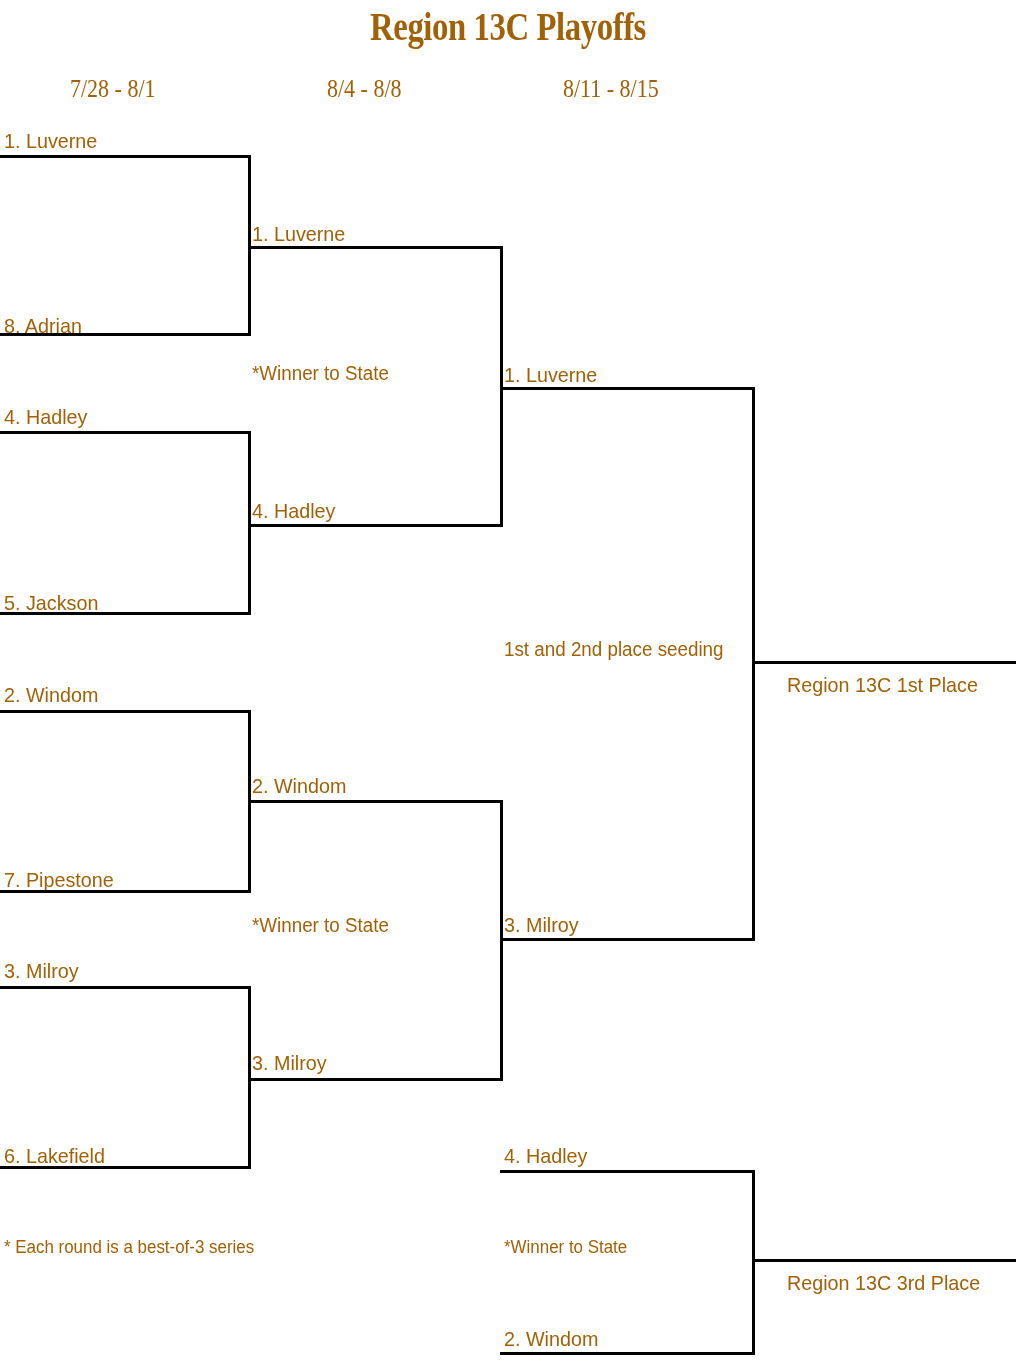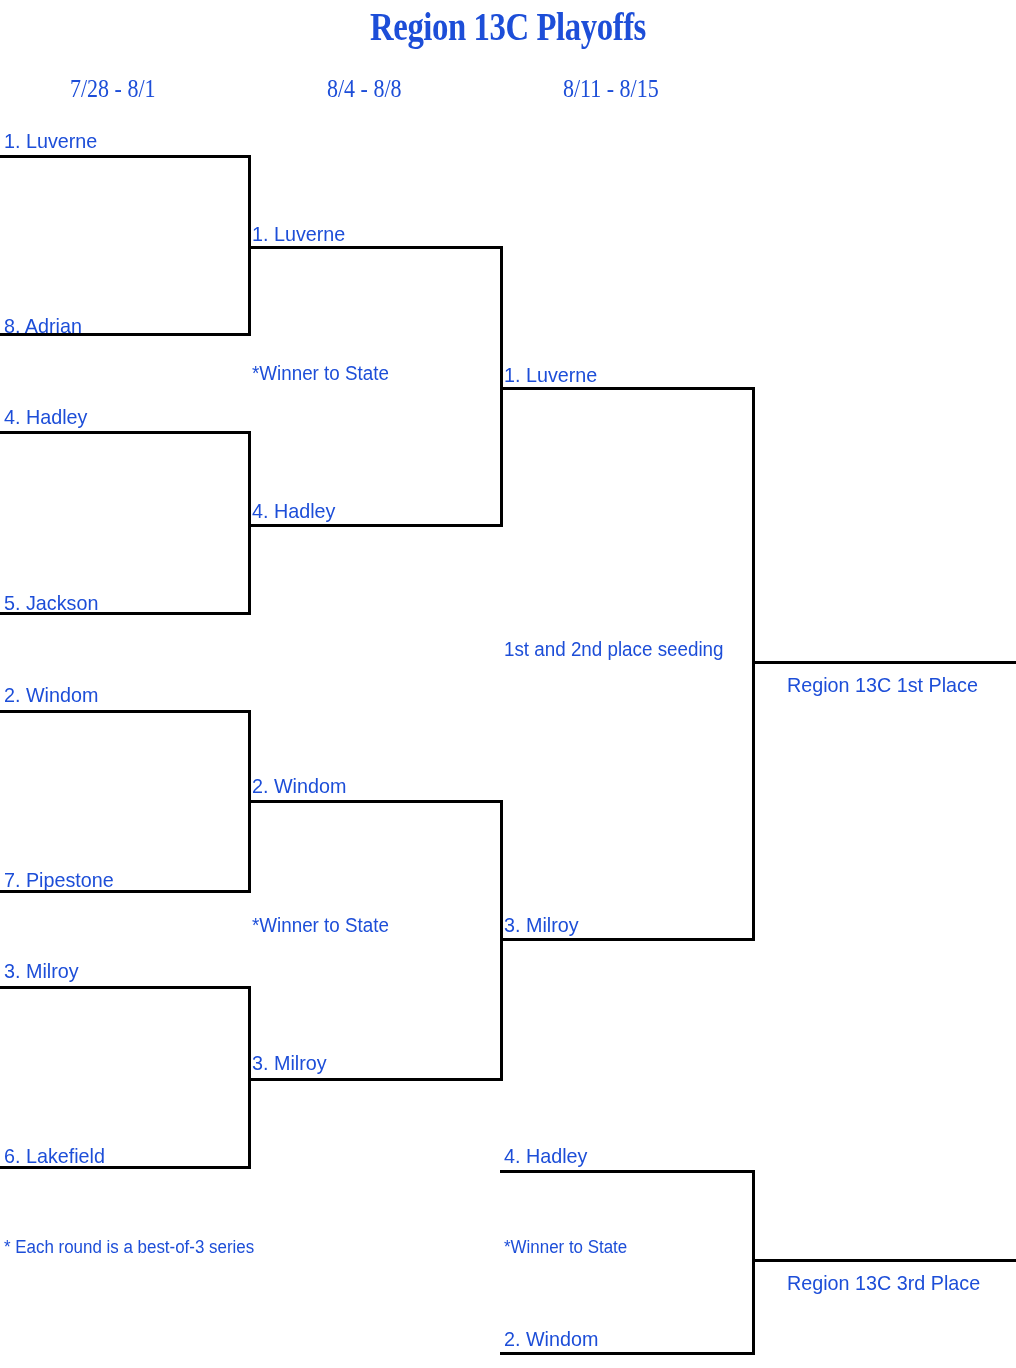--- a/index.html
+++ b/index.html
@@ -8,21 +8,21 @@
     padding: 0;
     background: #ffffff;
   }
   #bracket {
     position: relative;
     width: 1016px;
     height: 1368px;
     background: #ffffff;
     overflow: hidden;
     font-family: "Liberation Sans", sans-serif;
-    color: #1d4ed8;
+    color: #a16207;
   }
   
   .title {
     position: absolute;
     left: 0;
     top: 4px;
     width: 1016px;
     text-align: center;
     font-family: "Liberation Serif", serif;
     font-weight: bold;

